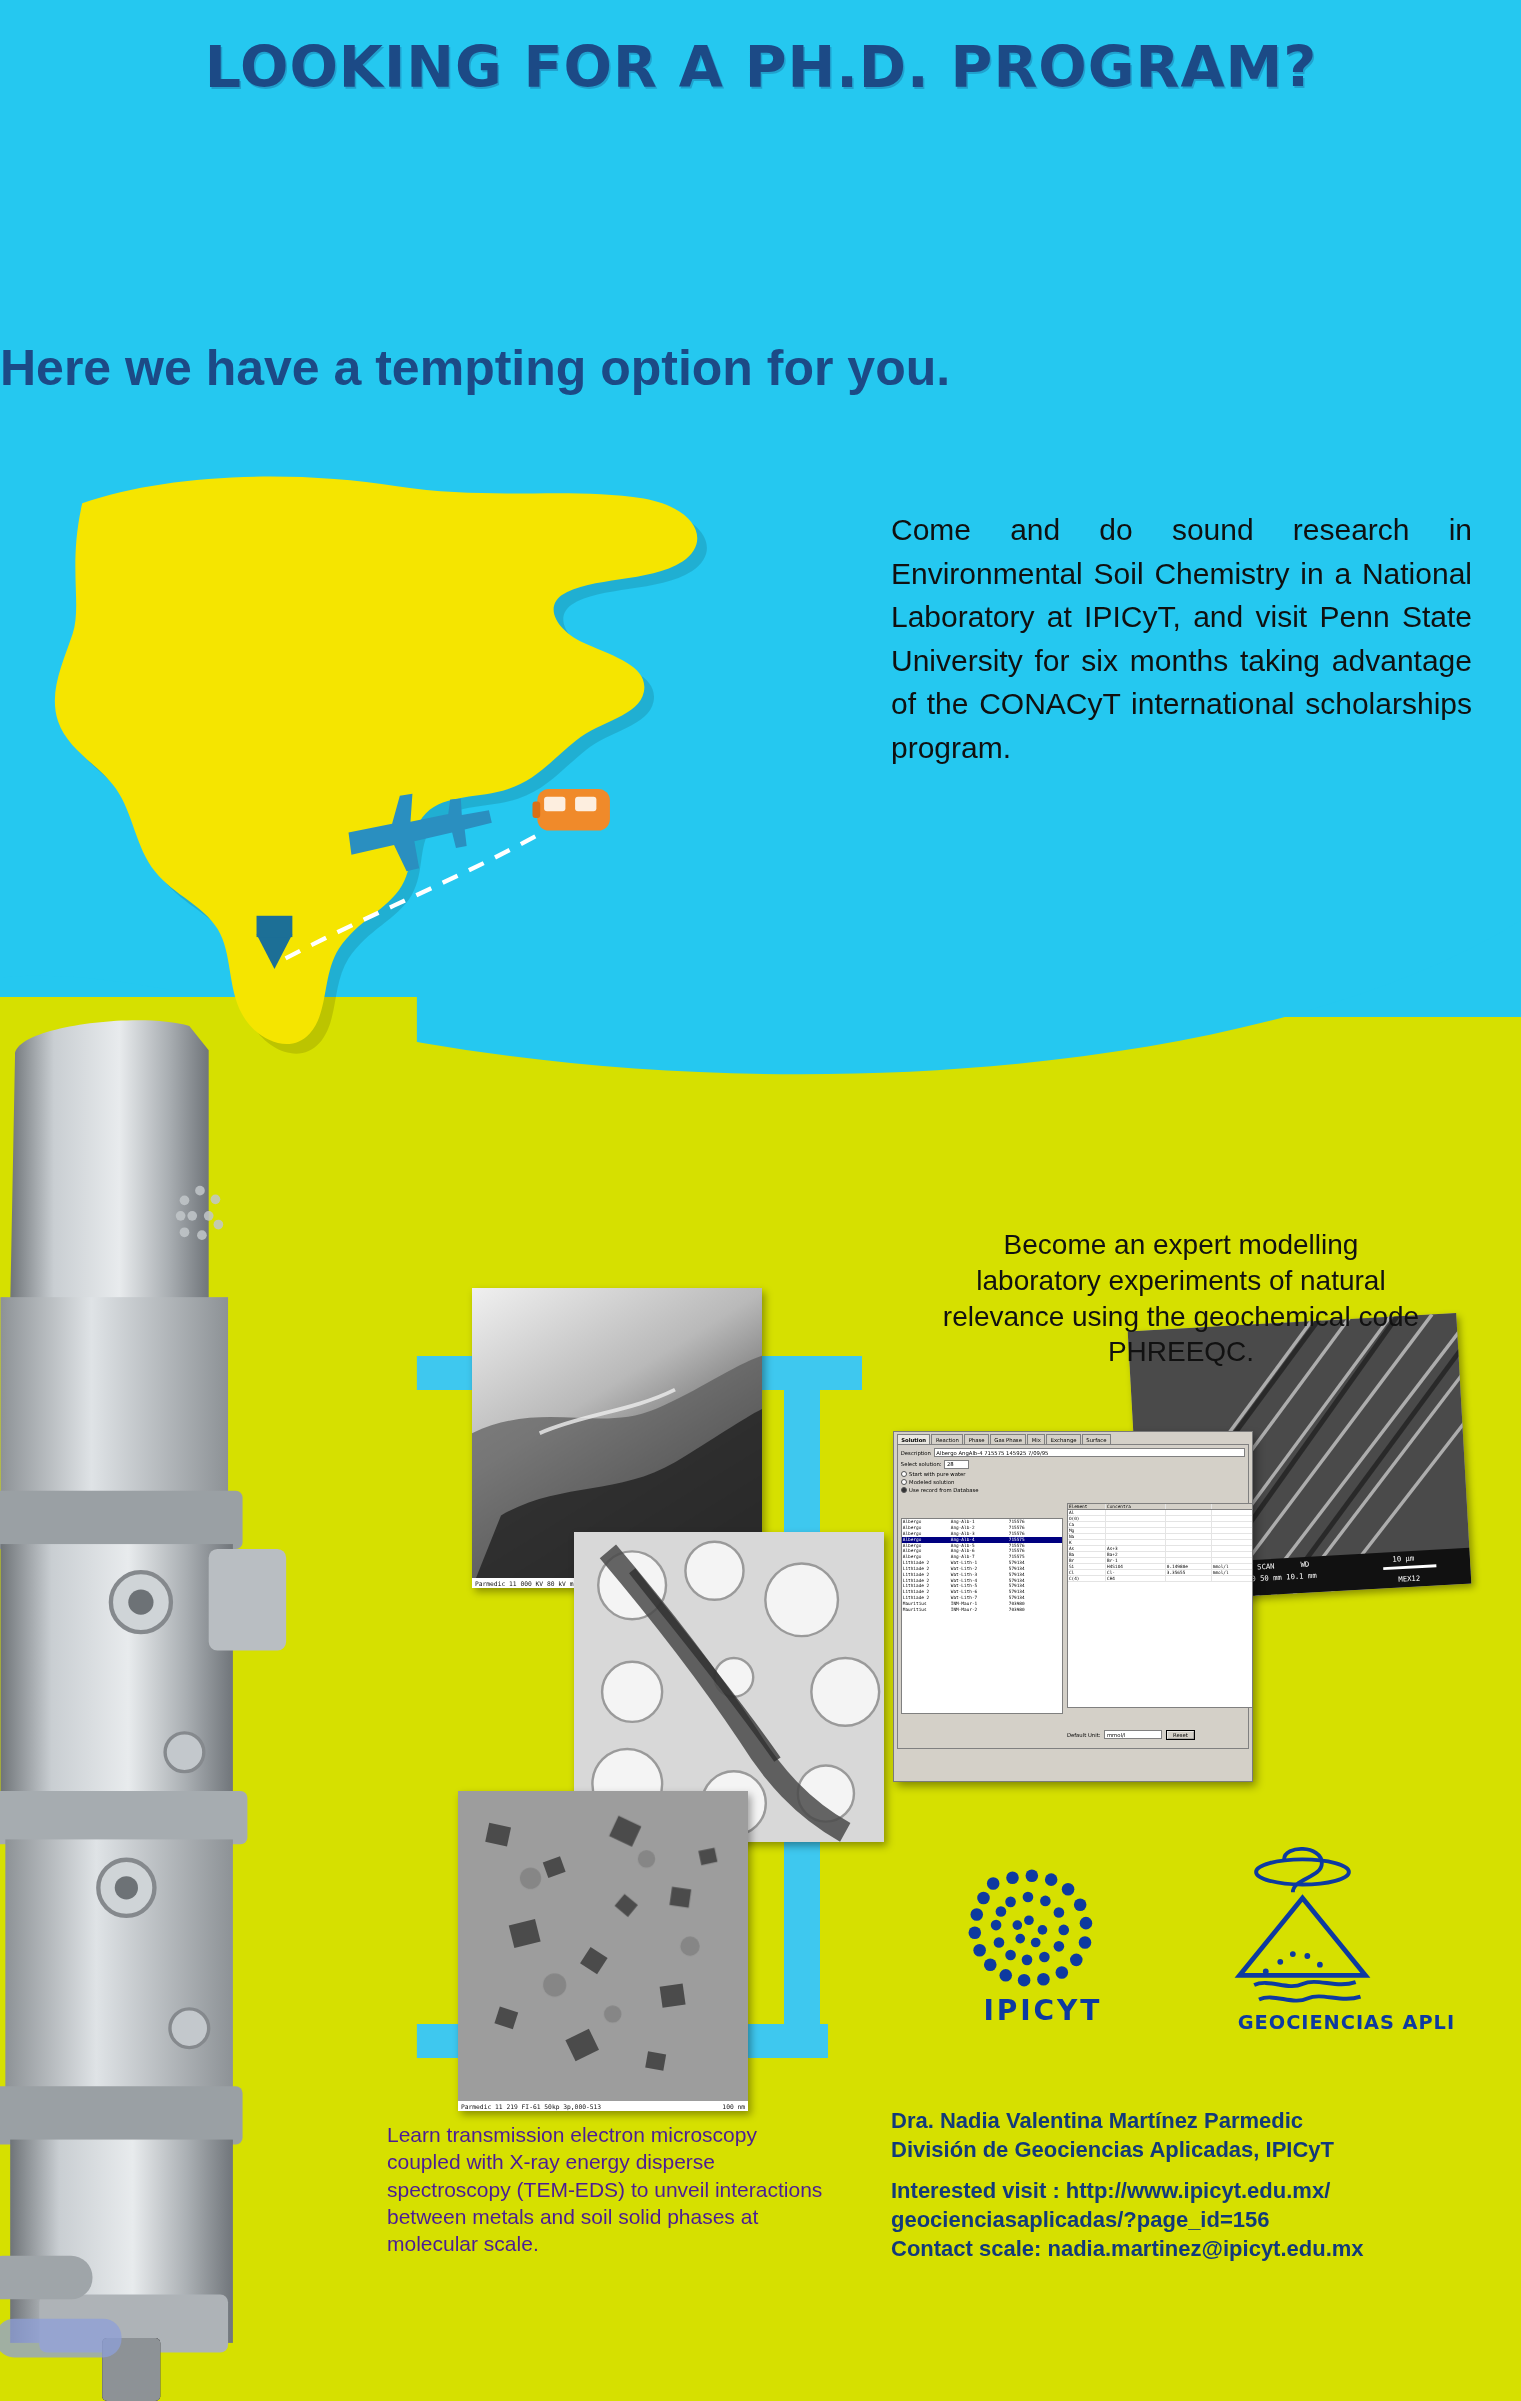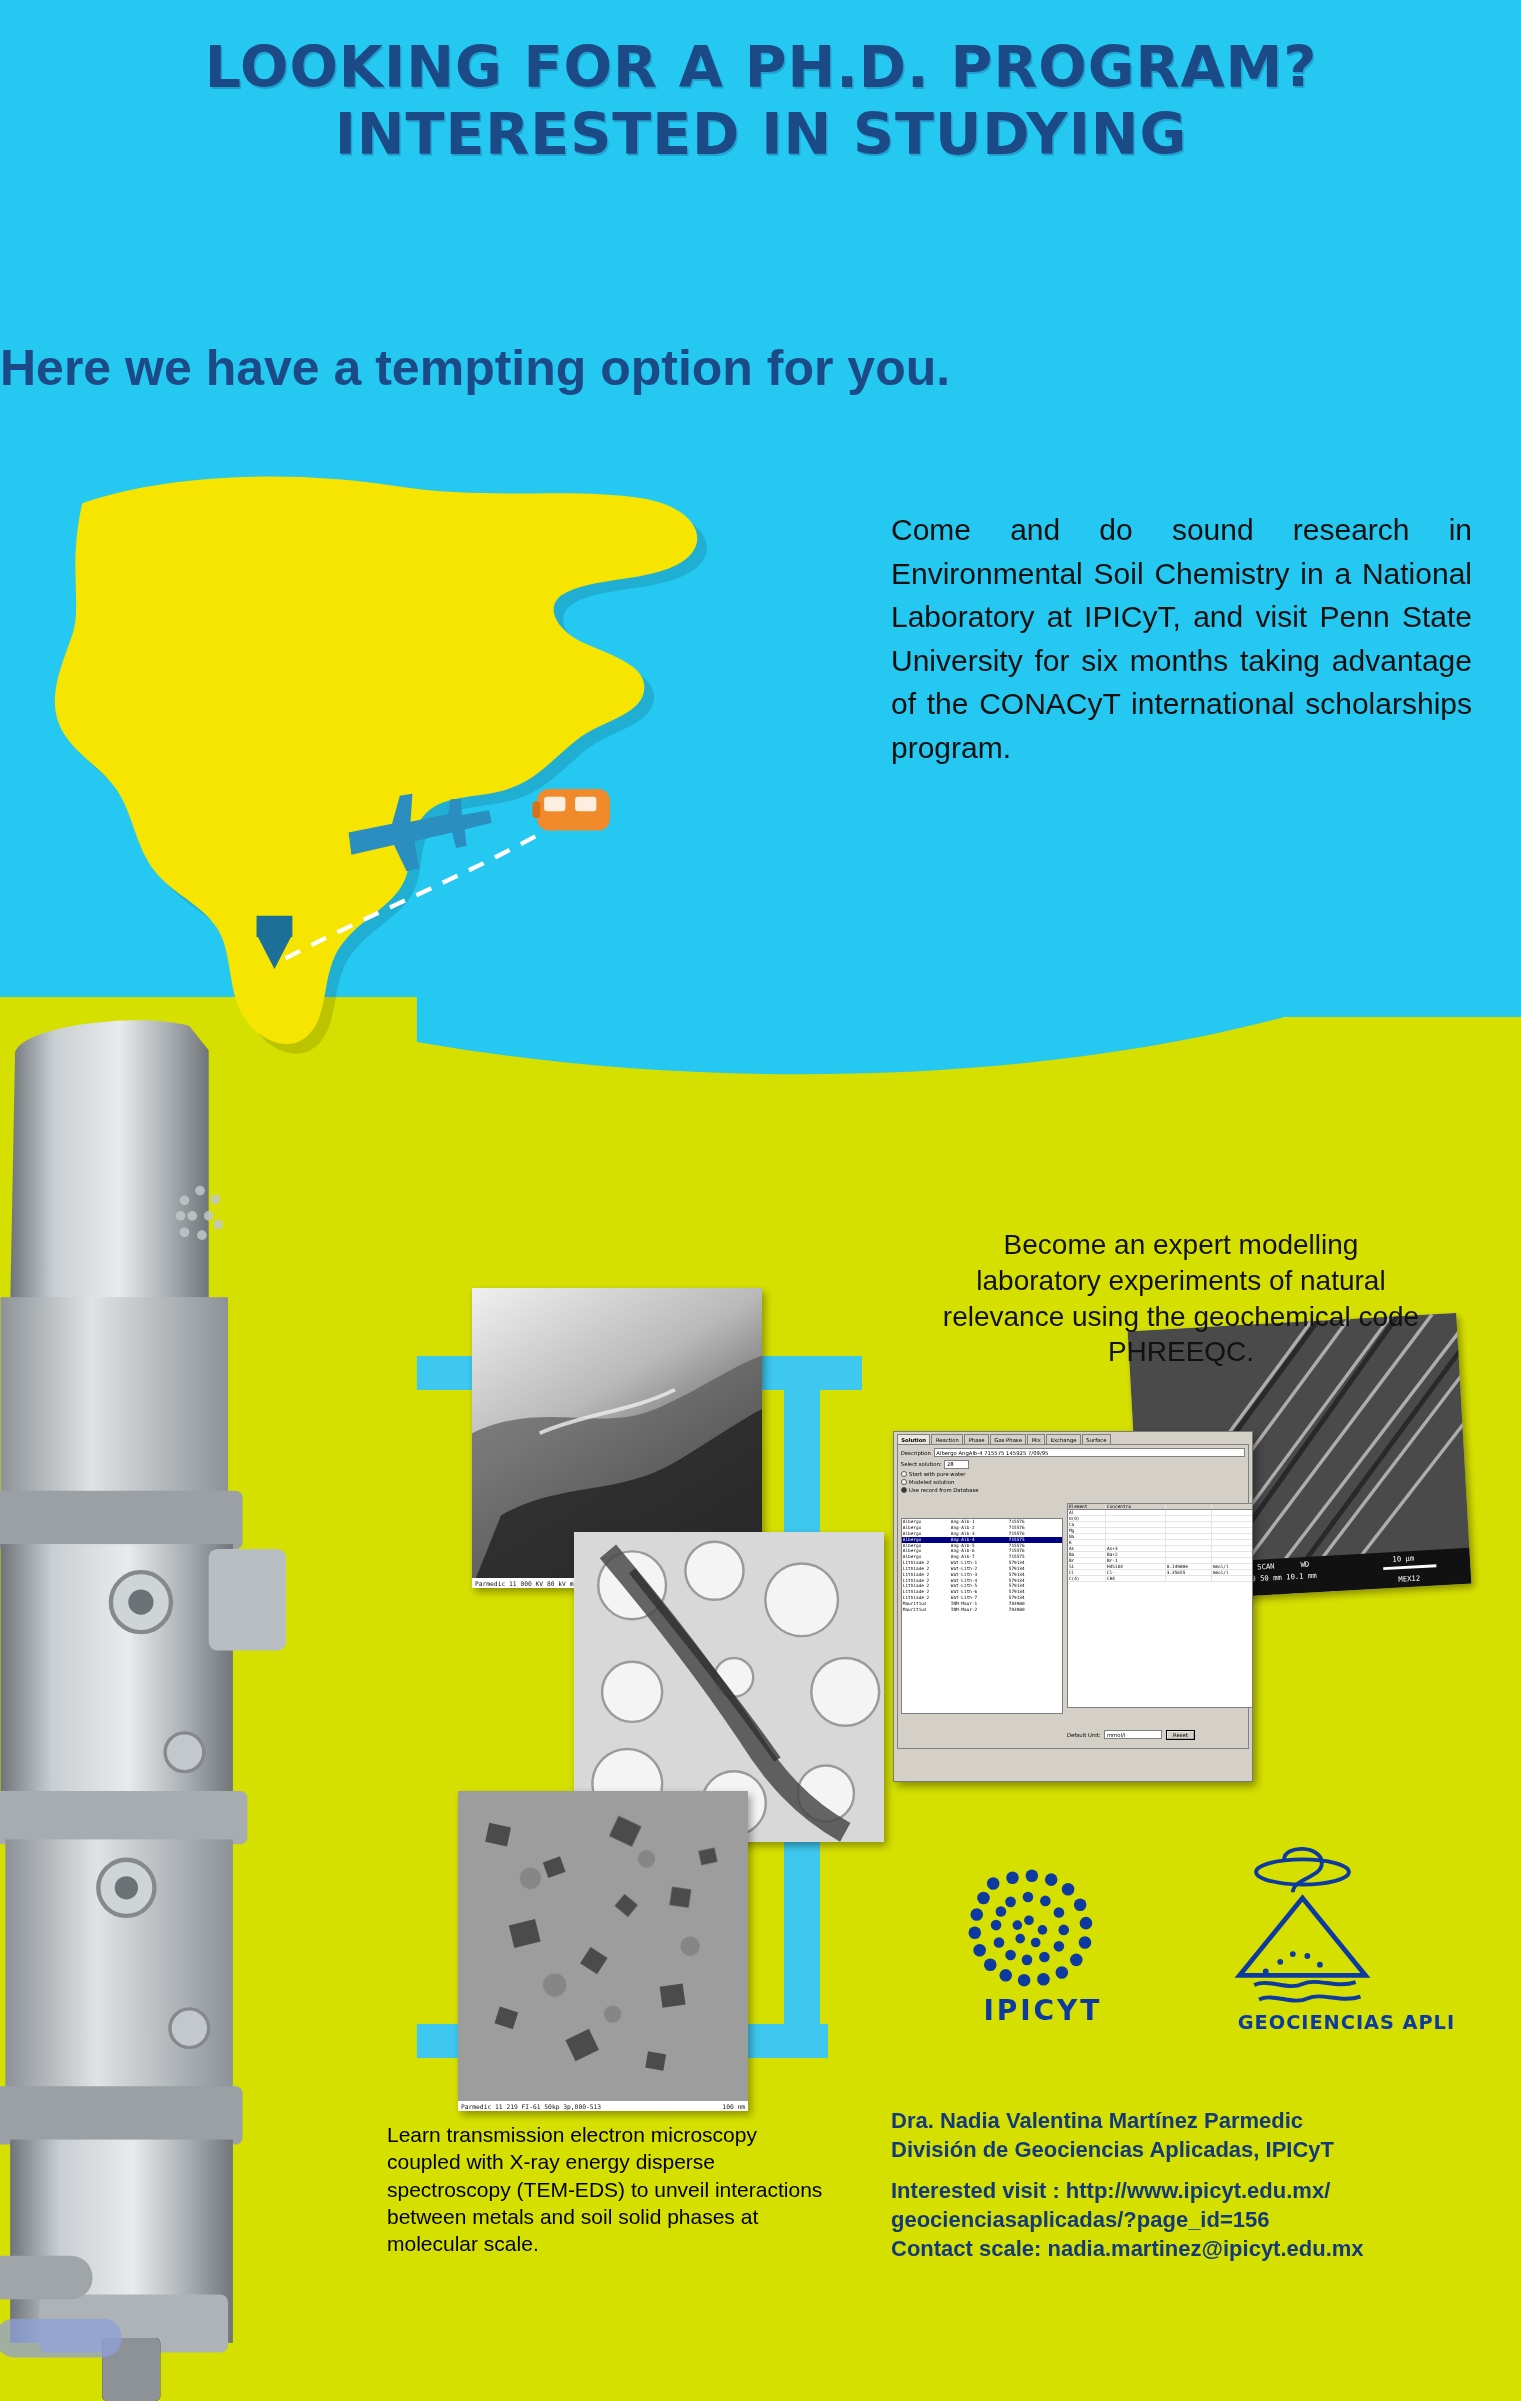--- a/index.html
+++ b/index.html
@@ -259,21 +259,21 @@
     line-height: 1.28;
     color: #111;
     z-index: 7;
   }
   .cap-tem {
     position: absolute;
     left: 387px; top: 2121px;
     width: 436px;
     font-size: 21px;
     line-height: 1.30;
-    color: #000000;
+    color: #4c1d95;
     z-index: 7;
   }
 
   
   .logos {
     position: absolute;
     left: 920px; top: 1840px;
     width: 533px; height: 203px;
     z-index: 6;
   }
@@ -298,21 +298,20 @@
 
   <div class="yellow-area"></div>
 
   <div class="cyan-panel"></div>
   <svg class="cyan-curve" viewBox="0 0 3143 500" preserveAspectRatio="none">
     <path d="M0,0 L3143,0 L3143,80 C2600,420 1500,480 700,300 C420,235 180,180 0,200 Z" fill="#25c8f0"></path>
   </svg>
 
   <div class="headline-wrap">
     <div class="headline">Looking for a Ph.D. program?</div>
-    <div class="headline line2">Interested in studying</div>
   </div>
   <div class="subhead">Here we have a tempting option for you.</div>
 
   <div class="map-area">
     <svg class="map-svg" viewBox="0 0 1700 1330">
       <g>
         <path fill="rgba(0,0,0,0.12)" d="M130,130 C300,70 560,60 780,95 C980,125 1130,95 1290,120 C1400,140 1430,210 1370,250 C1300,295 1180,280 1120,320 C1080,350 1120,400 1170,420 C1240,450 1300,470 1290,520 C1280,570 1200,580 1150,620 C1100,660 1070,700 1010,720 C950,740 880,730 840,770 C800,810 820,870 790,920 C760,970 700,990 660,1050 C625,1105 640,1180 600,1225 C560,1270 490,1240 460,1185 C430,1130 440,1060 410,1010 C380,960 320,940 280,890 C240,840 235,770 200,720 C165,670 100,640 80,580 C60,520 90,460 110,400 C130,340 100,260 130,180 Z"></path>
         <path fill="#f5e500" d="M110,110 C280,50 540,40 760,75 C960,105 1110,75 1270,100 C1380,120 1410,190 1350,230 C1280,275 1160,260 1100,300 C1060,330 1100,380 1150,400 C1220,430 1280,450 1270,500 C1260,550 1180,560 1130,600 C1080,640 1050,680 990,700 C930,720 860,710 820,750 C780,790 800,850 770,900 C740,950 680,970 640,1030 C605,1085 620,1160 580,1205 C540,1250 470,1220 440,1165 C410,1110 420,1040 390,990 C360,940 300,920 260,870 C220,820 215,750 180,700 C145,650 80,620 60,560 C40,500 70,440 90,380 C110,320 80,240 110,110 Z"></path>
       </g>
 

